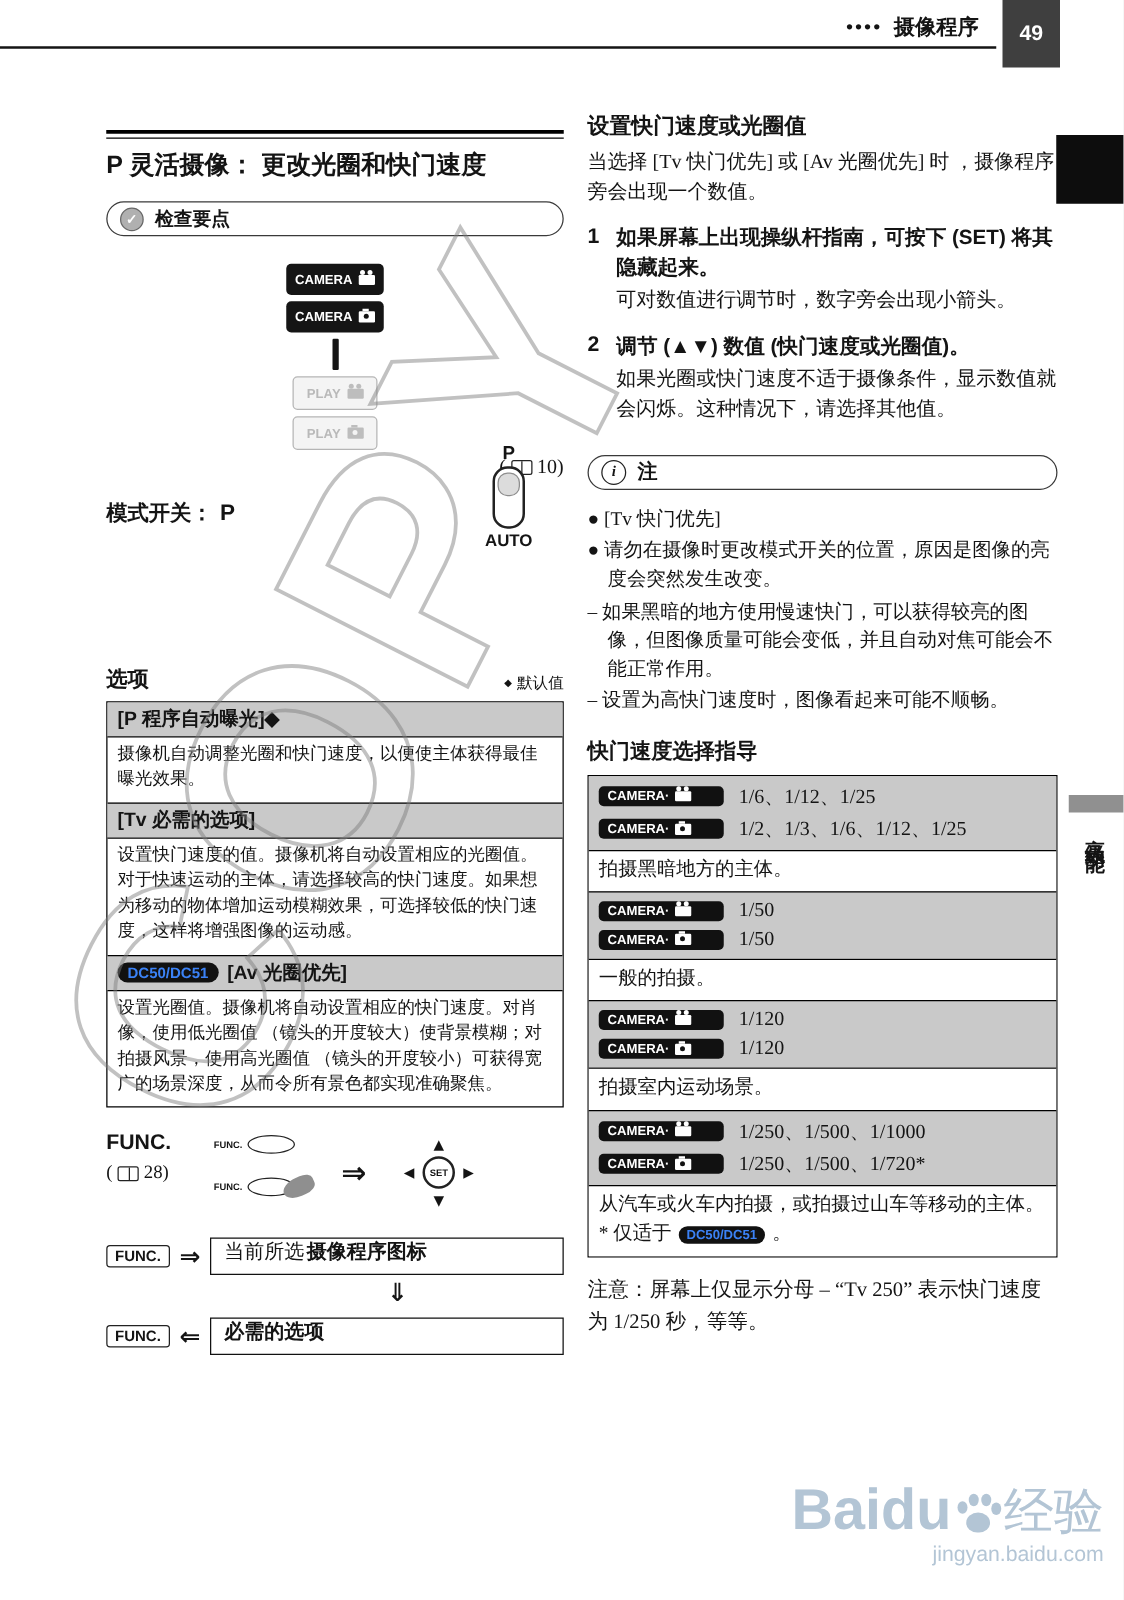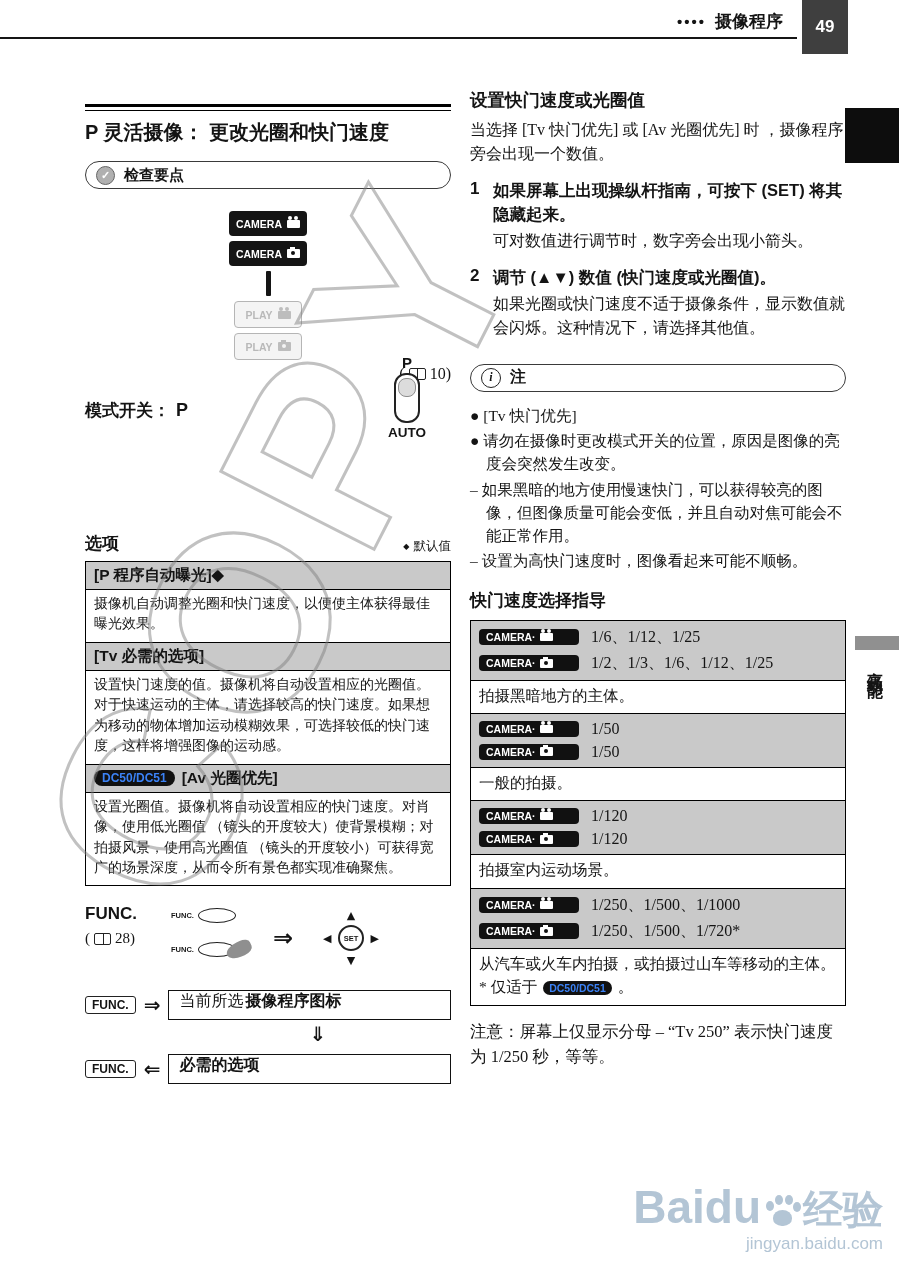--- a/index.html
+++ b/index.html
@@ -144,21 +144,21 @@
 
   
   .copy-wm{position:absolute;left:-180px;top:400px;width:920px;text-align:center;
            transform:rotate(-63deg);font:bold 250px "Liberation Sans",sans-serif;letter-spacing:12px;
            color:transparent;-webkit-text-stroke:3px rgba(125,125,125,.48);
            pointer-events:none;z-index:6;}
   .baidu{position:absolute;right:16px;bottom:26px;color:#b3c5d5;text-align:right;z-index:4;}
   .baidu-row{display:flex;align-items:flex-end;gap:4px;justify-content:flex-end;
              font-family:"Liberation Sans",sans-serif;}
   .baidu-brand{font-weight:bold;font-size:46px;line-height:1;}
-  .baidu-cn{font-weight:bold;font-size:40px;line-height:1.05;}
+  .baidu-cn{font-weight:normal;font-size:40px;line-height:1.05;}
   .paw{position:relative;width:34px;height:38px;display:inline-block;}
   .paw::before{content:"";position:absolute;left:8px;top:18px;width:19px;height:16px;background:#b3c5d5;
                border-radius:50% 50% 46% 46%;}
   .paw::after{content:"";position:absolute;left:1px;top:9px;width:8px;height:10px;background:#b3c5d5;border-radius:50%;
               box-shadow:9px -6px 0 #b3c5d5,19px -6px 0 #b3c5d5,27px 1px 0 #b3c5d5;}
   .baidu-url{font:17px "Liberation Sans",sans-serif;margin-top:4px;}
 </style>
 </head>
 <body>
 

